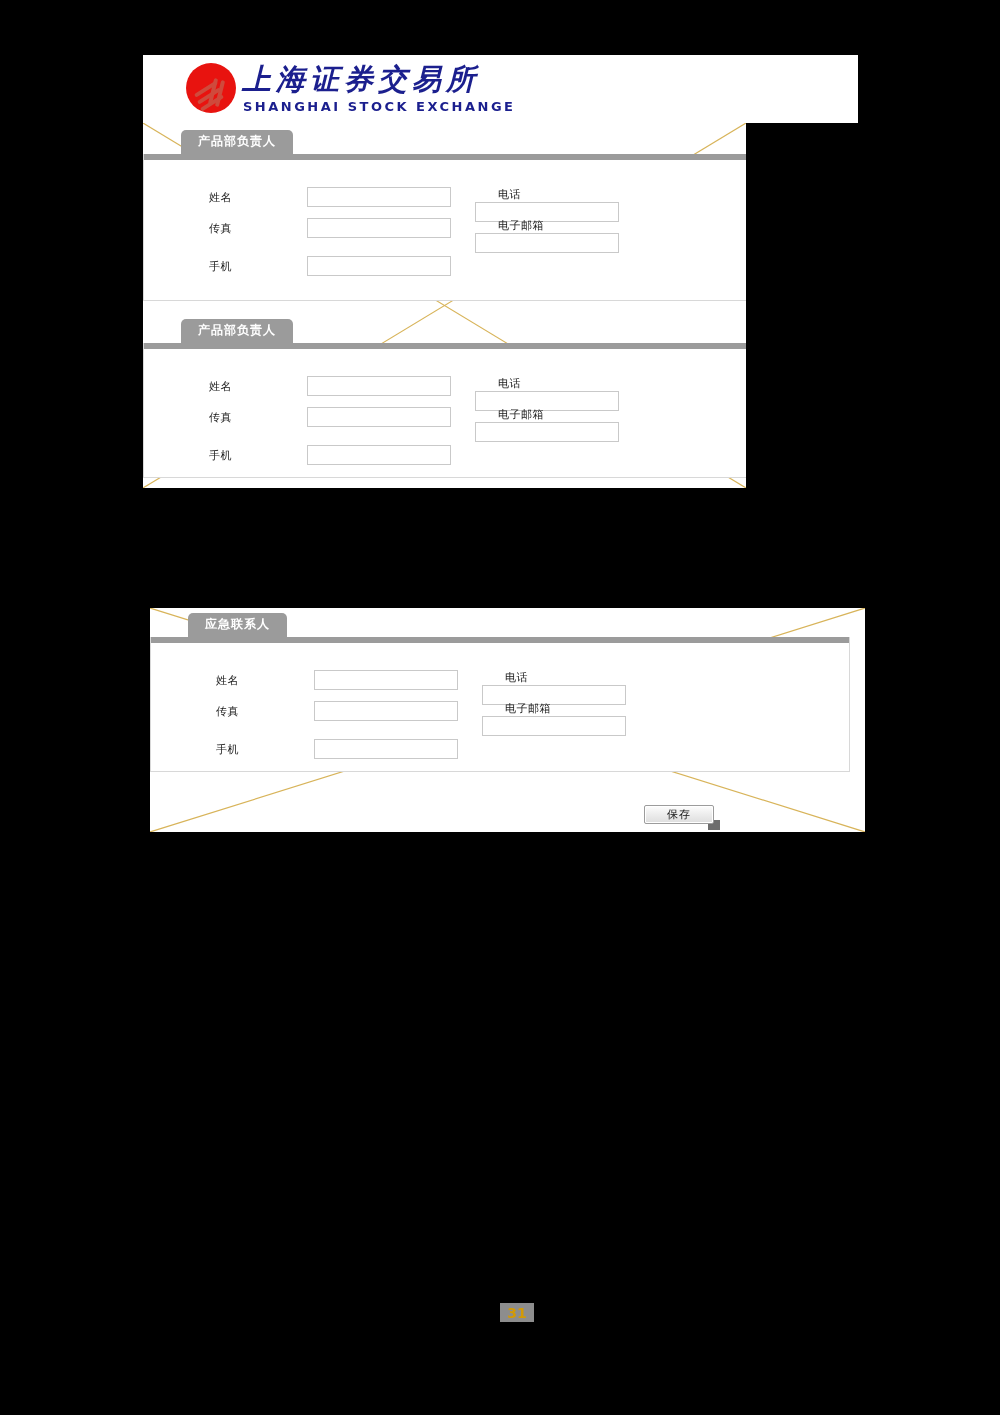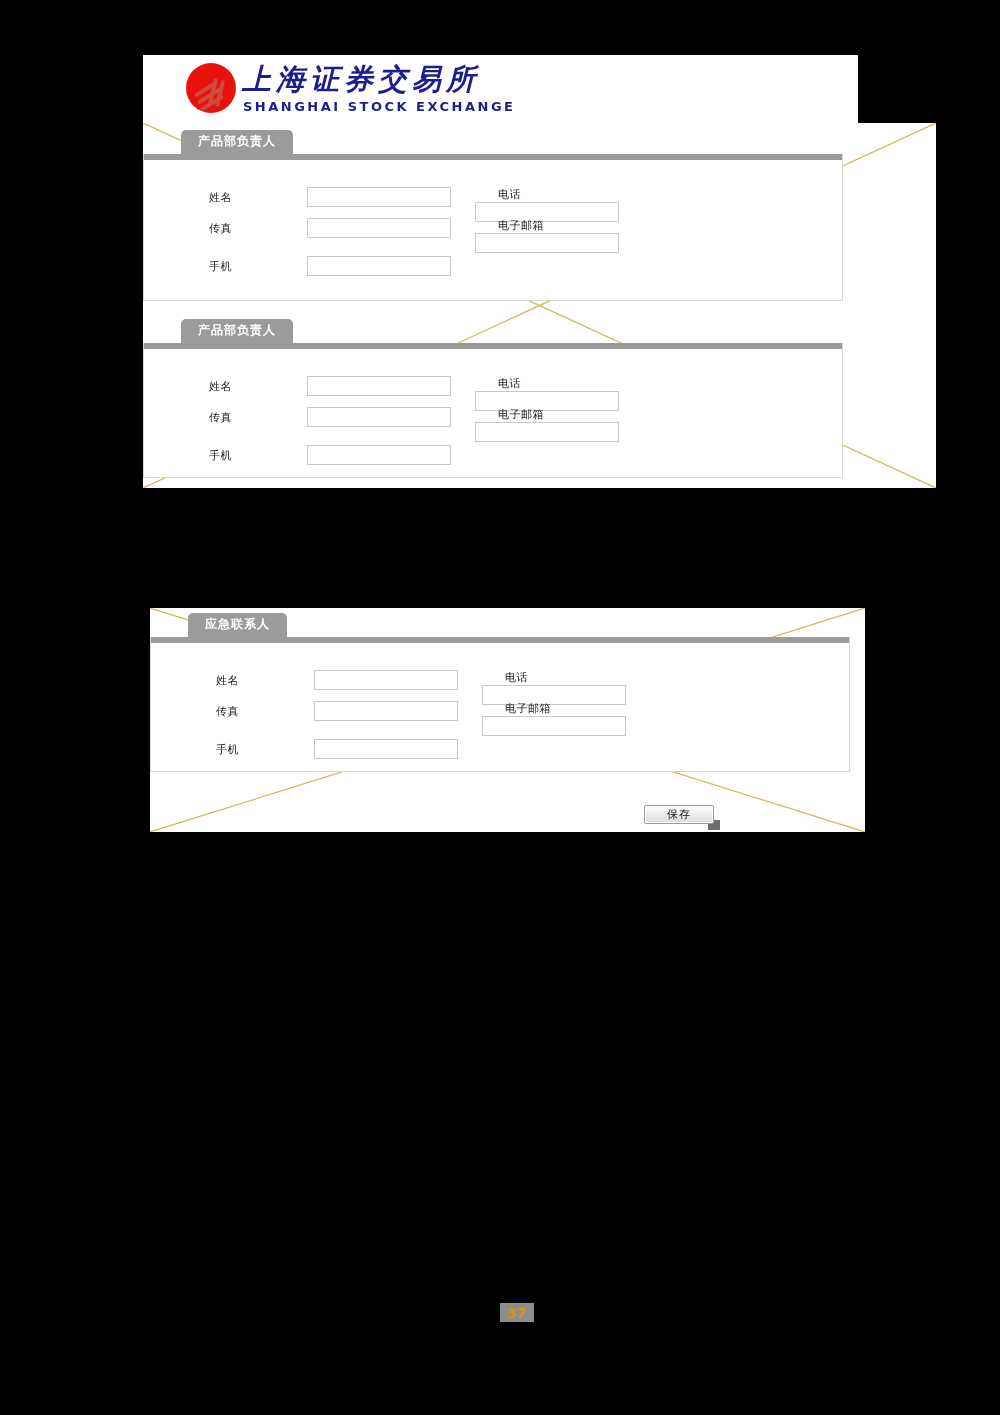--- a/index.html
+++ b/index.html
@@ -15,21 +15,21 @@
     overflow: hidden;
   }
 
   
   .sheet {
     position: absolute;
     background: #ffffff;
     overflow: hidden;
   }
   #sheet-logo   { left: 143px; top: 55px;  width: 715px; height: 68px; }
-  #sheet-top    { left: 143px; top: 123px; width: 745px; height: 365px; padding-left: 48px; }
+  #sheet-top    { left: 143px; top: 123px; width: 603px; height: 365px; }
   #sheet-bottom { left: 150px; top: 608px; width: 715px; height: 224px; }
 
   
   .xmark { position: absolute; inset: 0; pointer-events: none; }
   .xmark svg { display: block; width: 100%; height: 100%; }
 
   
   .logo-wrap {
     position: absolute;
     left: 43px;
@@ -340,14 +340,14 @@
     </div>
   </div>
 </div>
 
 <div class="footer-bar">
   <div class="save-shadow"></div>
   <div class="save-btn">保存</div>
 </div>
 
 <div class="page-num">
-  <span>37</span>
+  <span>31</span>
 </div>
 
 </body></html>

